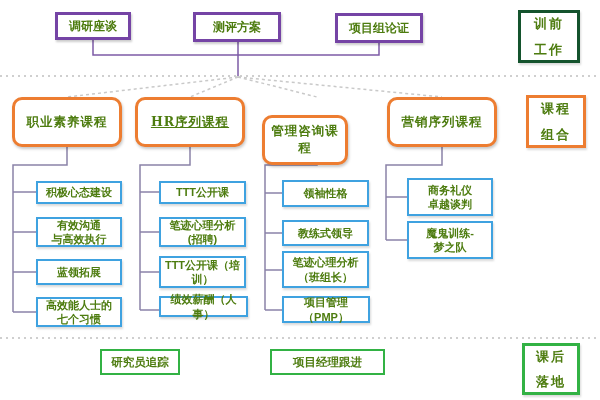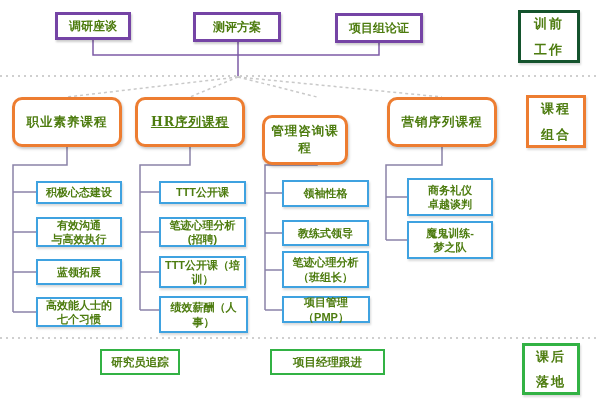--- a/index.html
+++ b/index.html
@@ -90,21 +90,21 @@
 与高效执行</div>
   <div class="box blue-item" style="left:36px;top:259px;width:86px;height:26px;">蓝领拓展</div>
   <div class="box blue-item" style="left:36px;top:297px;width:86px;height:30px;">高效能人士的
 七个习惯</div>
 
   <div class="box blue-item" style="left:159px;top:181px;width:87px;height:23px;">TTT公开课</div>
   <div class="box blue-item" style="left:159px;top:217px;width:87px;height:30px;">笔迹心理分析
 (招聘)</div>
   <div class="box blue-item" style="left:159px;top:256px;width:87px;height:32px;">TTT公开课（培
 训）</div>
-  <div class="box blue-item" style="left:159px;top:296px;width:89px;height:37px;">绩效薪酬（人事）</div>
+  <div class="box blue-item" style="left:159px;top:296px;width:89px;height:21px;">绩效薪酬（人事）</div>
 
   <div class="box blue-item" style="left:282px;top:180px;width:87px;height:27px;">领袖性格</div>
   <div class="box blue-item" style="left:282px;top:220px;width:87px;height:26px;">教练式领导</div>
   <div class="box blue-item" style="left:282px;top:251px;width:87px;height:37px;">笔迹心理分析
 （班组长）</div>
   <div class="box blue-item" style="left:282px;top:296px;width:88px;height:27px;">项目管理（PMP）</div>
 
   <div class="box blue-item" style="left:407px;top:178px;width:86px;height:38px;">商务礼仪
 卓越谈判</div>
   <div class="box blue-item" style="left:407px;top:221px;width:86px;height:38px;">魔鬼训练-

